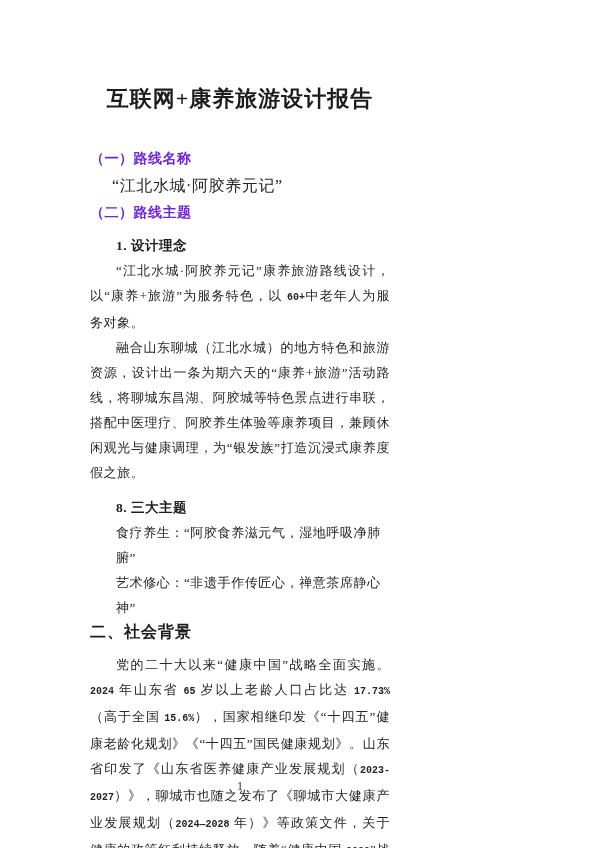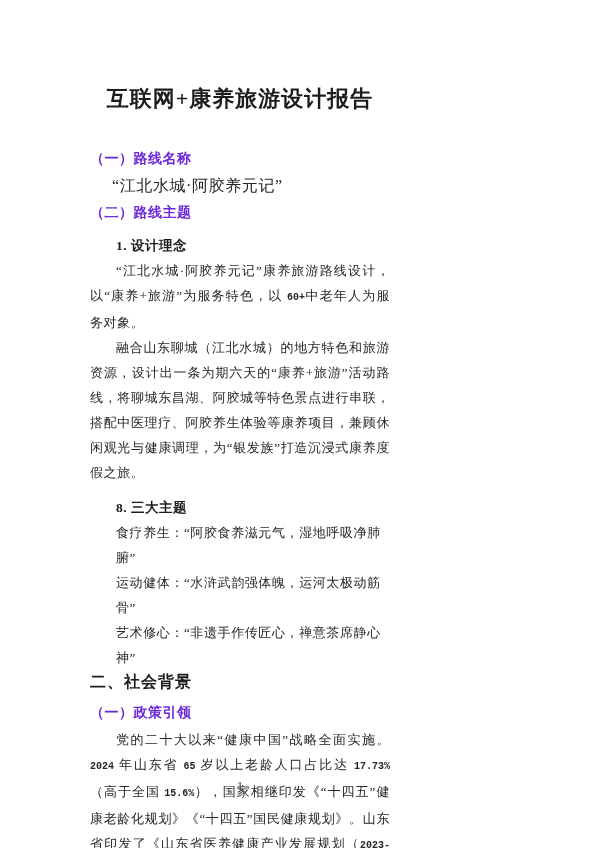--- a/index.html
+++ b/index.html
@@ -107,23 +107,21 @@
   <div class="quote-line">“江北水城·阿胶养元记”</div>
 
   <div class="h2">（二）路线主题</div>
 
   <div class="h3">1. 设计理念</div>
   <p class="para">“江北水城·阿胶养元记”康养旅游路线设计，以“康养+旅游”为服务特色，以 <span class="num">60+</span>中老年人为服务对象。</p>
   <p class="para">融合山东聊城（江北水城）的地方特色和旅游资源，设计出一条为期六天的“康养+旅游”活动路线，将聊城东昌湖、阿胶城等特色景点进行串联，搭配中医理疗、阿胶养生体验等康养项目，兼顾休闲观光与健康调理，为“银发族”打造沉浸式康养度假之旅。</p>
 
   <div class="h3">8. 三大主题</div>
   <div class="theme-line">食疗养生：“阿胶食养滋元气，湿地呼吸净肺腑”</div>
-  <div class="theme-line">运动健体：“水浒武韵强体魄，运河太极动筋骨”</div>
   <div class="theme-line">艺术修心：“非遗手作传匠心，禅意茶席静心神”</div>
 
   <div class="h1 sec2">二、社会背景</div>
 
-  <div class="h2">（一）政策引领</div>
   <p class="para">党的二十大以来“健康中国”战略全面实施。<span class="num">2024</span> 年山东省 <span class="num">65</span> 岁以上老龄人口占比达 <span class="num">17.73%</span>（高于全国 <span class="num">15.6%</span>），国家相继印发《“十四五”健康老龄化规划》《“十四五”国民健康规划》。山东省印发了《山东省医养健康产业发展规划（<span class="num">2023-2027</span>）》，聊城市也随之发布了《聊城市大健康产业发展规划（<span class="num">2024—2028</span> 年）》等政策文件，关于健康的政策红利持续释放。随着“健康中国 <span class="num">2030</span>”战略推进和老龄化加剧，康养旅游作为新兴融合业态，已成为区域经济转型的重要动力，国家《“十四五”旅游业发展规划》明确指出支持特色康养旅游发展。</p>
 
   <div class="page-num">1</div>
 
 </div>
 
 </body></html>

